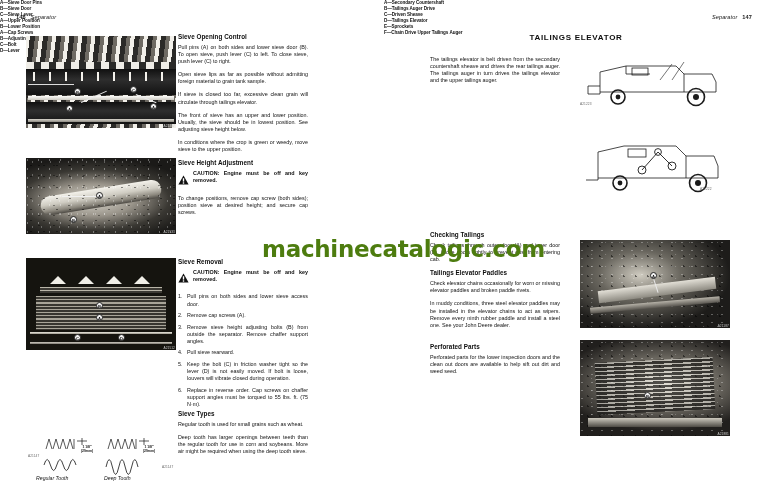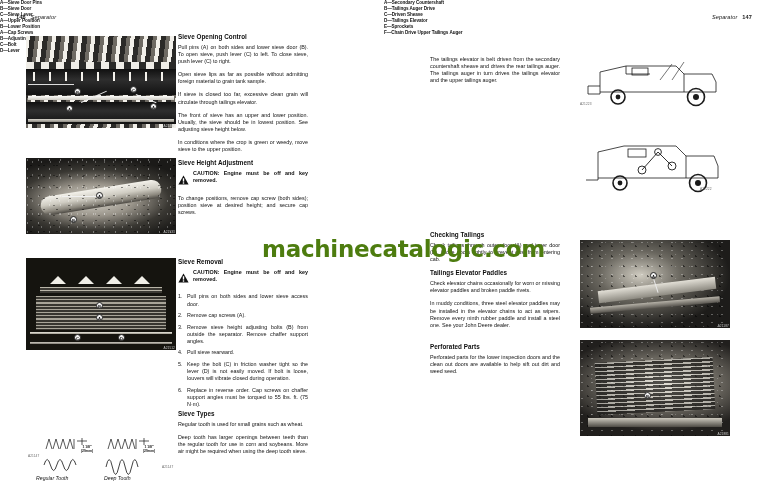--- a/index.html
+++ b/index.html
@@ -409,20 +409,21 @@
         <div class="tooth-cap" style="left:74px; top:38px;">Deep Tooth</div>
       </div>
     </div>
 
     <div class="page-half right">
 
       <div class="runhead right-head">
         <span class="sect">Separator</span><span class="sp"></span><span class="folio">147</span>
       </div>
 
+      <div class="h1-center" style="left:42px; top:33px; width:300px;">TAILINGS ELEVATOR</div>
 
       <div class="col" style="left:46px; top:56px; width:130px;">
         <p class="body">The tailings elevator is belt driven from the secondary countershaft sheave and drives the rear tailings auger. The tailings auger in turn drives the tailings elevator and the upper tailings auger.</p>
       </div>
 
       <div class="drawing" style="left:196px; top:50px; width:150px; height:58px;">
         <svg width="150" height="58" viewBox="0 0 150 58">
           <g fill="none" stroke="#1a1a1a" stroke-width=".8">
             <path d="M20,40 L20,22 L46,16 L96,16 L104,24 L132,24 L136,32 L136,42"></path>
             <path d="M20,42 L136,42"></path>

